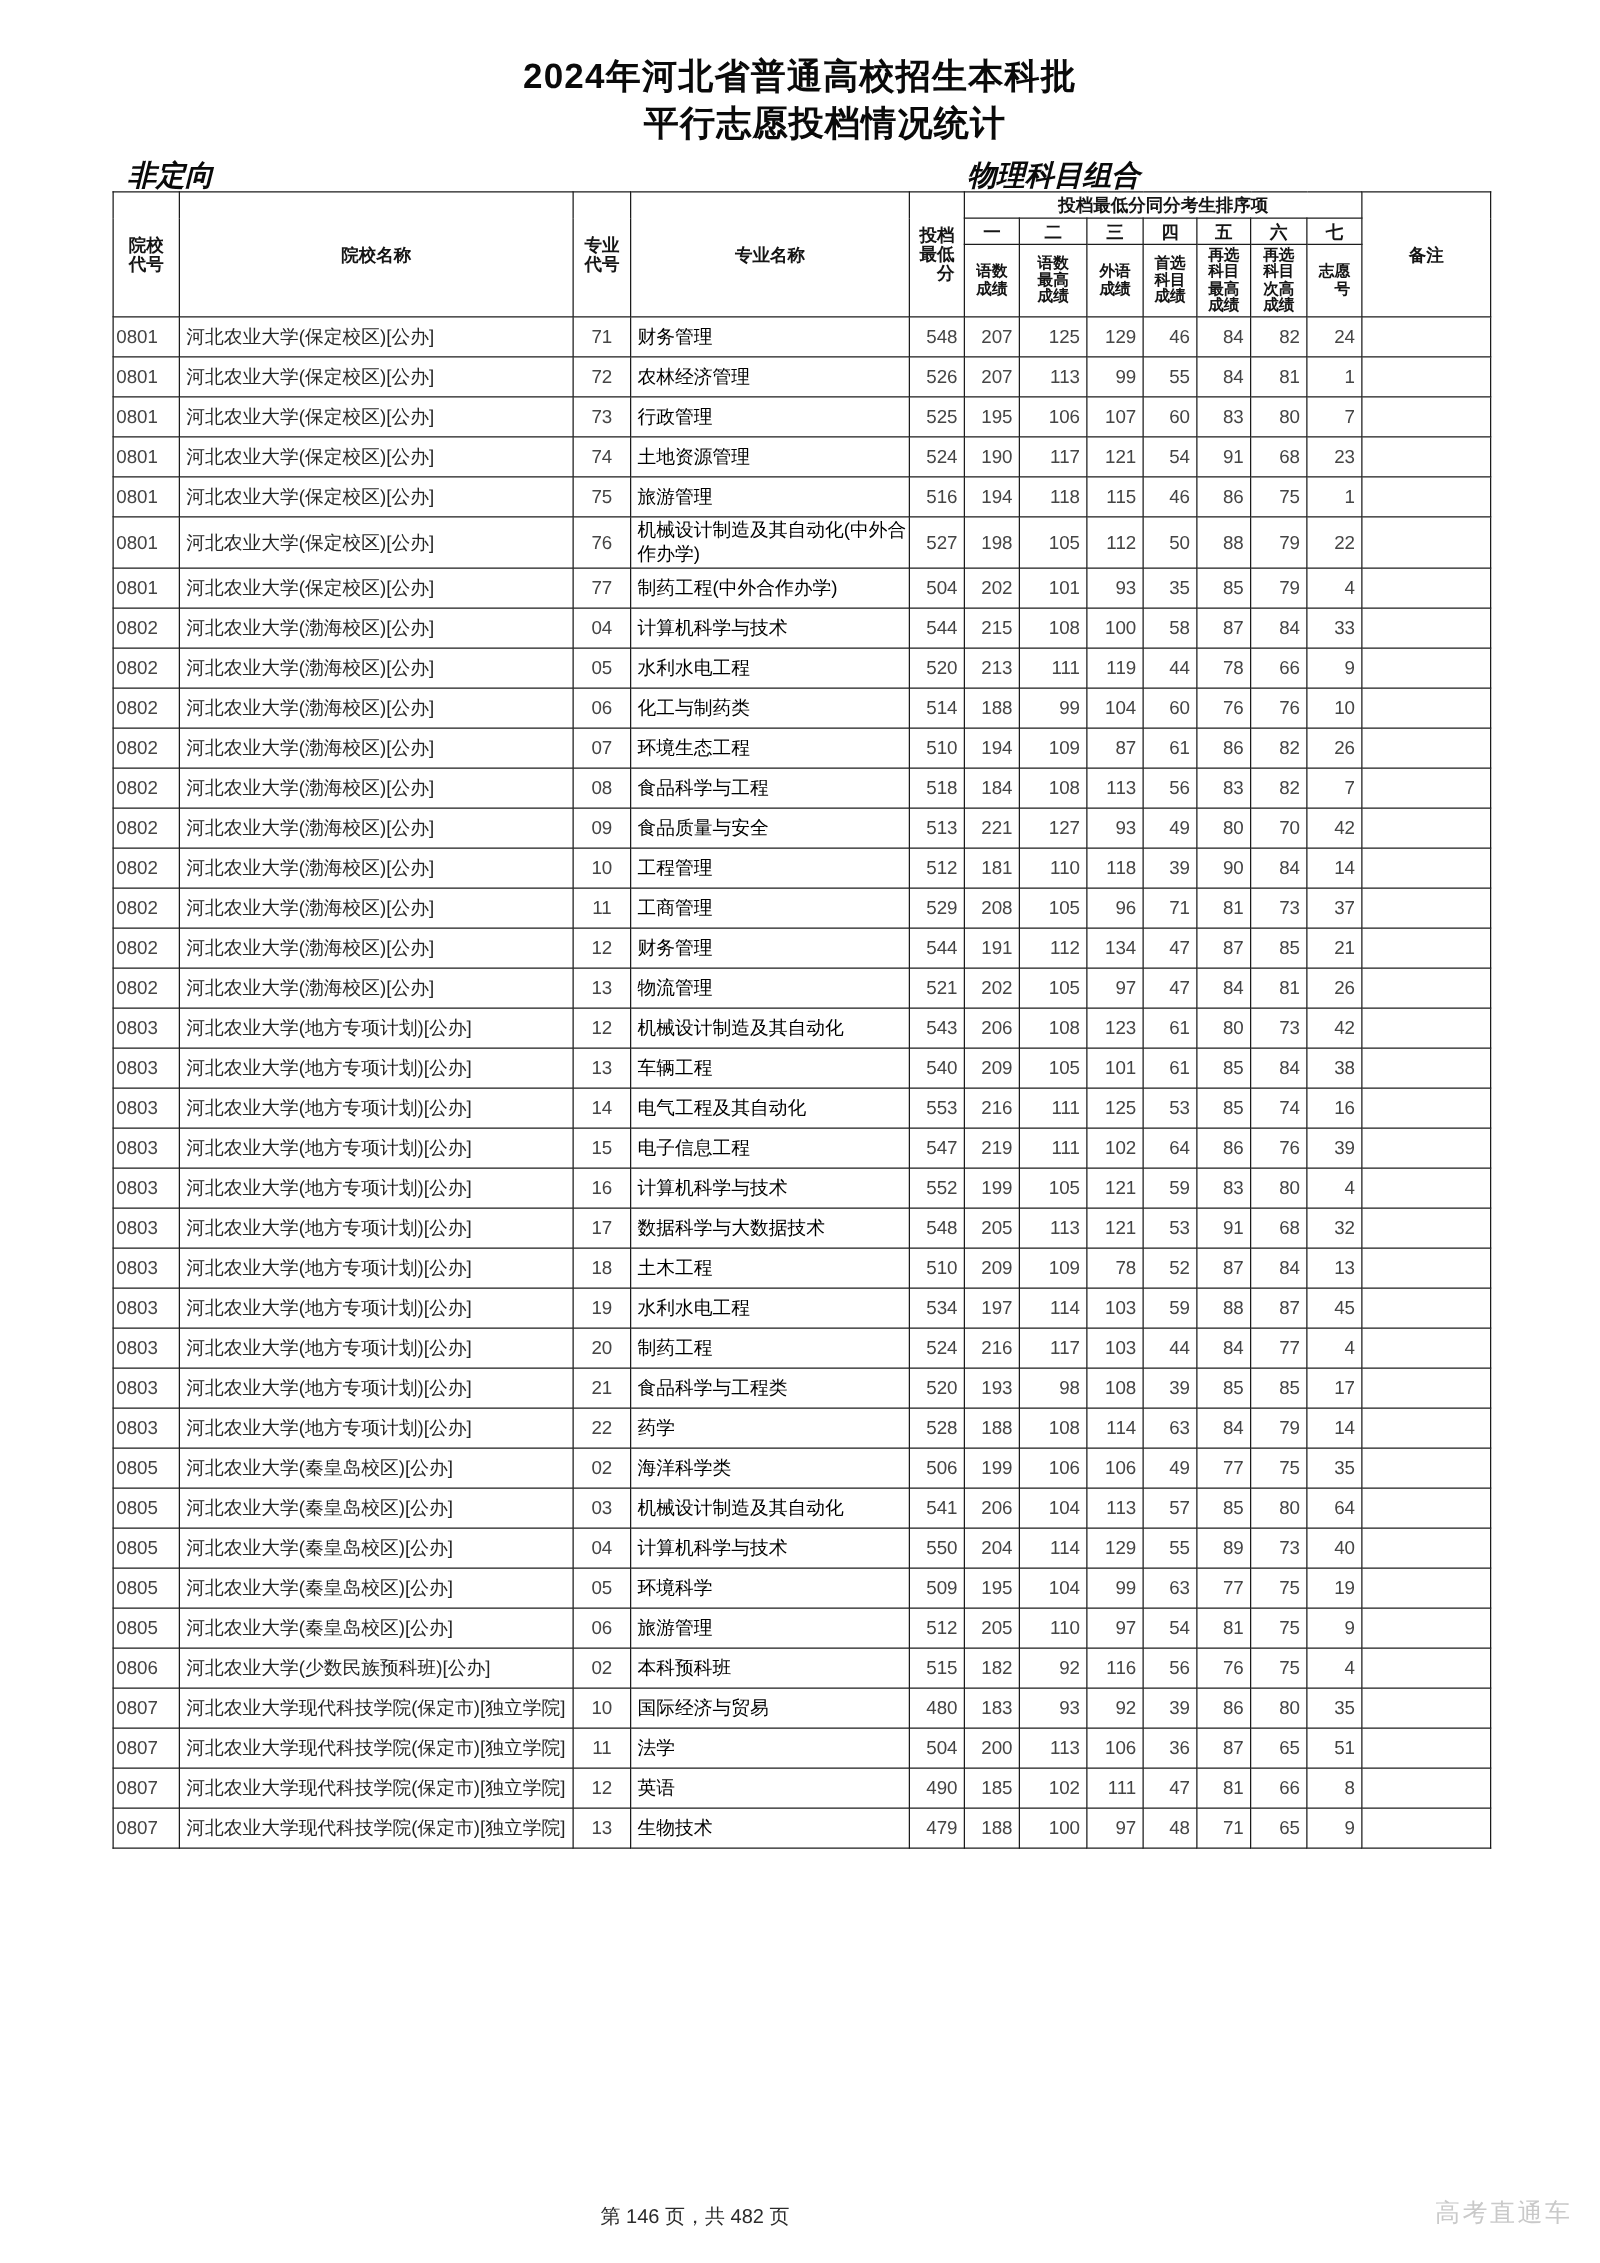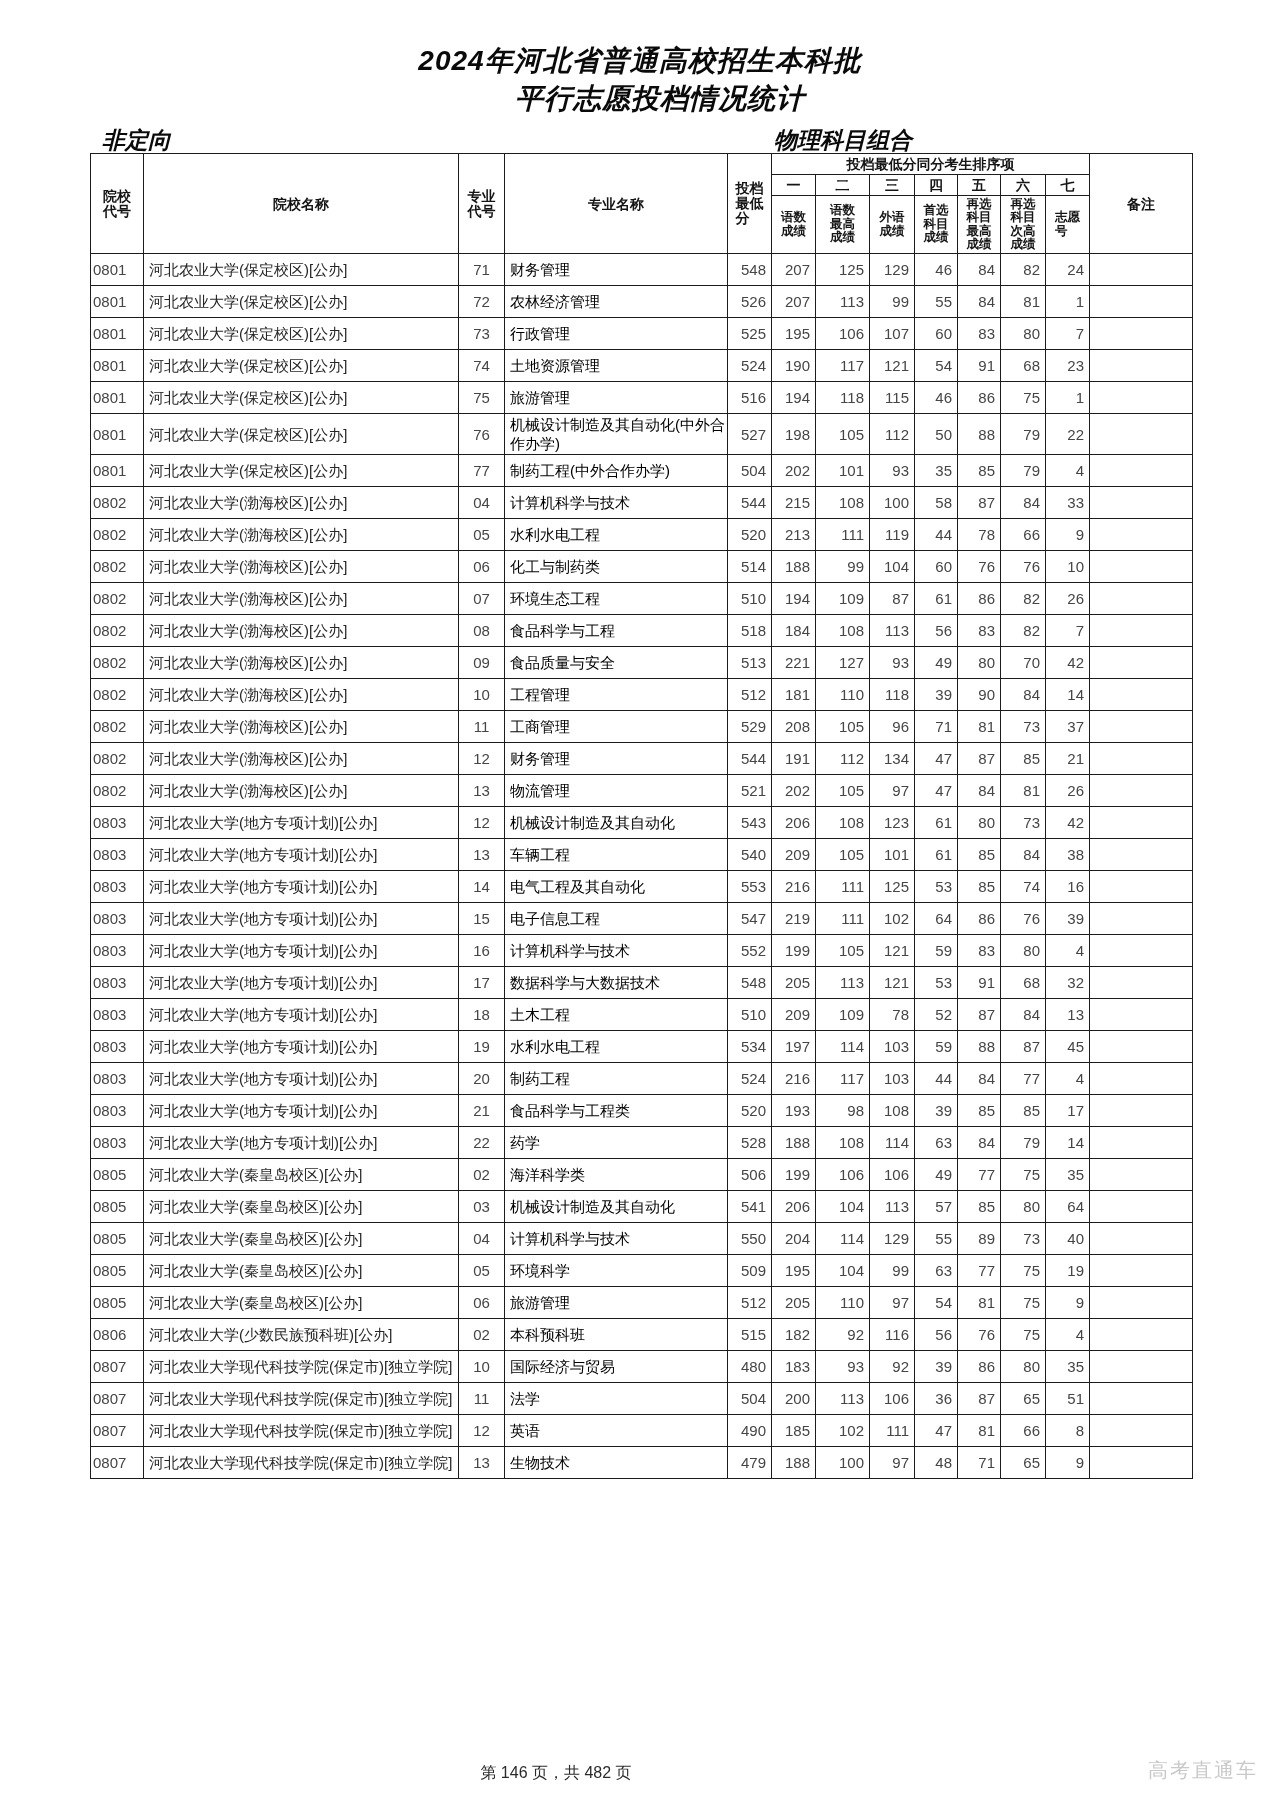--- a/index.html
+++ b/index.html
@@ -12,21 +12,20 @@
     color: #111;
   }
   .title-line {
     position: absolute;
     left: 0; width: 1280px;
     text-align: center;
     font-size: 28px;
     font-weight: bold;
     color: #0a0a0a;
     letter-spacing: 1px;
-    font-style: italic;
   }
   #title1 { top: 42px; }
   #title2 { top: 80px; padding-left: 40px; }
   .corner-label {
     position: absolute;
     font-size: 23px;
     font-weight: bold;
     color: #0a0a0a;
     top: 125px;
     white-space: nowrap;
@@ -56,21 +55,21 @@
     padding: 1px 0;
   }
   th.group-head { height: 21px; font-size: 14px; }
   tr.ordinal-row th { height: 21px; }
   tr.sublabel-row th { height: 58px; vertical-align: middle; }
   .wrap2 {
     display: inline-block;
     width: 2em;
     font-size: 14px;
     line-height: 15px;
-    text-align: left;
+    text-align: right;
   }
   .wrap2.small {
     font-size: 12.5px;
     line-height: 13.5px;
   }
   tbody td {
     height: 32px;
     font-size: 15px;
     color: #3a3a3a;
     vertical-align: middle;

